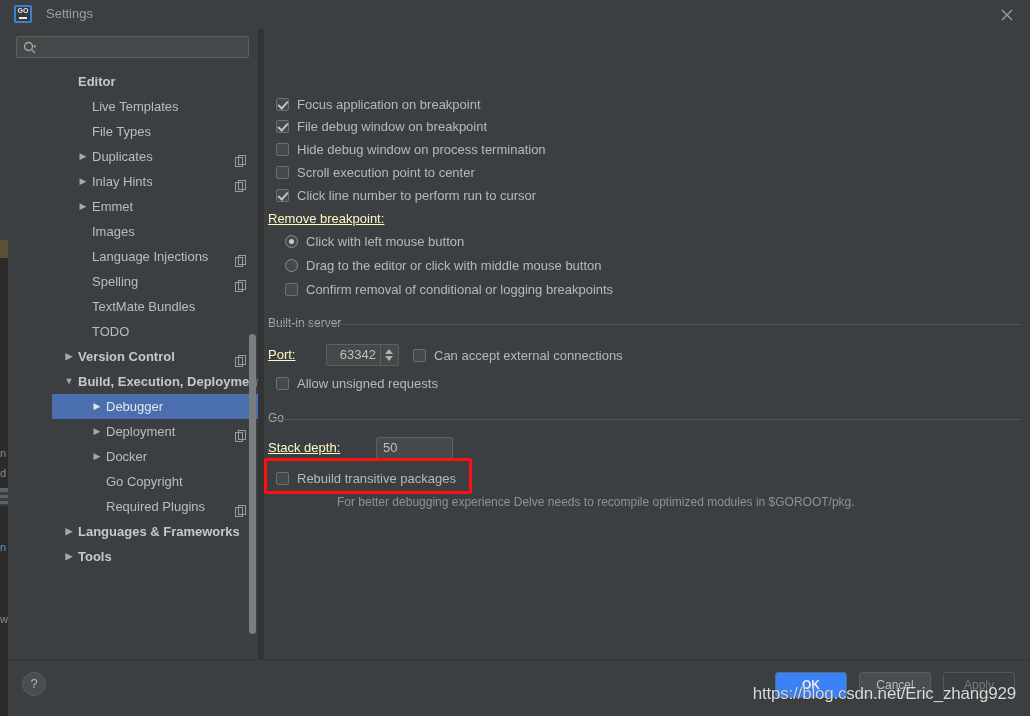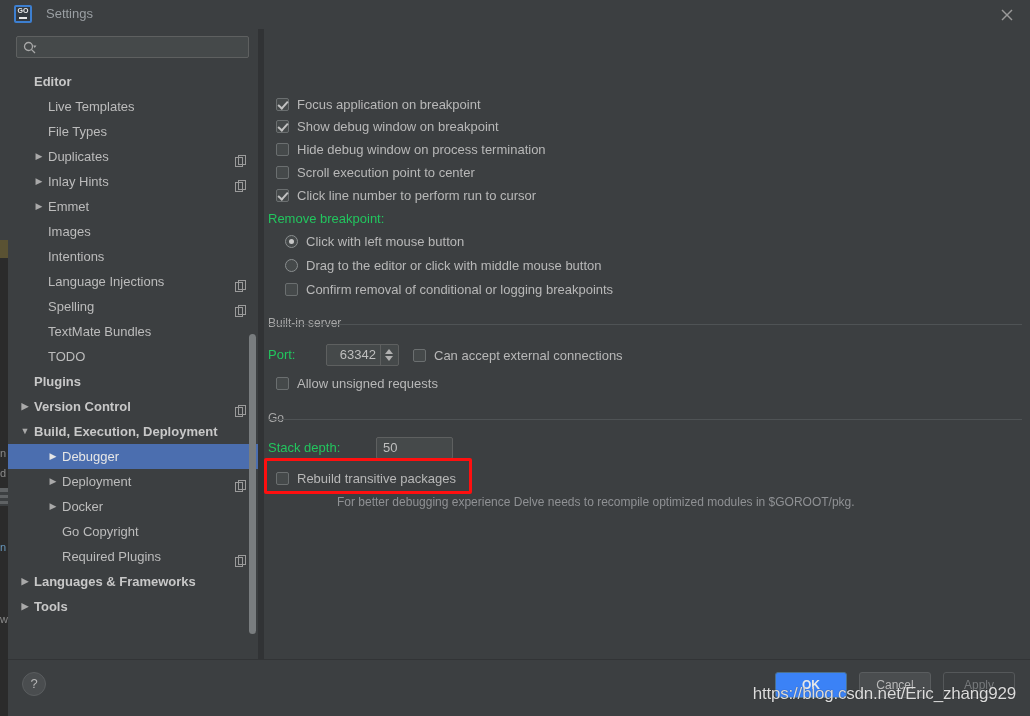--- a/index.html
+++ b/index.html
@@ -128,20 +128,21 @@
     outline: none;
     color: #bbbbbb;
     font-size: 12px;
     font-family: "Liberation Sans", sans-serif;
   }
 
   #tree {
     position: absolute;
     left: 0; top: 40px; right: 0; bottom: 0;
     overflow: hidden;
+    padding-left: 44px;
   }
   .tree-row {
     position: relative;
     height: 25px;
     line-height: 25px;
     font-size: 13px;
     color: #bcbcbc;
     white-space: nowrap;
     cursor: default;
   }
@@ -245,22 +246,23 @@
     position: absolute;
     left: 3px; top: 3px;
     width: 5px; height: 5px;
     background: #c8c8c8;
     border-radius: 50%;
   }
   .opt-row .txt { position: absolute; left: 21px; top: 0; }
   .plain-label {
     position: absolute;
     font-size: 13px;
-    color: #22c55e;
-    white-space: nowrap;
+    color: #fef9c3;
+    white-space: nowrap;
+    text-decoration: underline;
   }
 
   .section {
     position: absolute;
     left: 12px;
     right: 8px;
     height: 14px;
   }
   .section .sec-label {
     position: absolute;
@@ -484,24 +486,20 @@
           <div class="tree-row ind1">
             <span class="arrow">▶</span>
             <span class="label">Emmet</span>
           </div>
           <div class="tree-row ind1">
             <span class="arrow"></span>
             <span class="label">Images</span>
           </div>
           <div class="tree-row ind1">
             <span class="arrow"></span>
-            <span class="label">Intentions</span>
-          </div>
-          <div class="tree-row ind1">
-            <span class="arrow"></span>
             <span class="label">Language Injections</span>
             <span class="copy-icon"><svg width="11" height="12" viewBox="0 0 11 12">
                 <rect x="0.5" y="2.5" width="7" height="9" fill="none" stroke="#9b9b9b" stroke-width="1"></rect>
                 <rect x="3.5" y="0.5" width="7" height="9" fill="none" stroke="#9b9b9b" stroke-width="1"></rect>
               </svg></span>
           </div>
           <div class="tree-row ind1">
             <span class="arrow"></span>
             <span class="label">Spelling</span>
             <span class="copy-icon"><svg width="11" height="12" viewBox="0 0 11 12">
@@ -511,24 +509,20 @@
           </div>
           <div class="tree-row ind1">
             <span class="arrow"></span>
             <span class="label">TextMate Bundles</span>
           </div>
           <div class="tree-row ind1">
             <span class="arrow"></span>
             <span class="label">TODO</span>
           </div>
           <div class="tree-row ind0 group">
-            <span class="arrow"></span>
-            <span class="label">Plugins</span>
-          </div>
-          <div class="tree-row ind0 group">
             <span class="arrow">▶</span>
             <span class="label">Version Control</span>
             <span class="copy-icon"><svg width="11" height="12" viewBox="0 0 11 12">
                 <rect x="0.5" y="2.5" width="7" height="9" fill="none" stroke="#9b9b9b" stroke-width="1"></rect>
                 <rect x="3.5" y="0.5" width="7" height="9" fill="none" stroke="#9b9b9b" stroke-width="1"></rect>
               </svg></span>
           </div>
           <div class="tree-row ind0 group">
             <span class="arrow">▼</span>
             <span class="label">Build, Execution, Deployment</span>
@@ -578,21 +572,21 @@
 
     <div id="right-panel">
 
 
       <div class="opt-row" style="left:12px; top:68px;">
         <span class="cb checked"></span>
         <span class="txt">Focus application on breakpoint</span>
       </div>
       <div class="opt-row" style="left:12px; top:90px;">
         <span class="cb checked"></span>
-        <span class="txt">Show debug window on breakpoint</span>
+        <span class="txt">File debug window on breakpoint</span>
       </div>
       <div class="opt-row" style="left:12px; top:113px;">
         <span class="cb"></span>
         <span class="txt">Hide debug window on process termination</span>
       </div>
       <div class="opt-row" style="left:12px; top:136px;">
         <span class="cb"></span>
         <span class="txt">Scroll execution point to center</span>
       </div>
       <div class="opt-row" style="left:12px; top:159px;">

